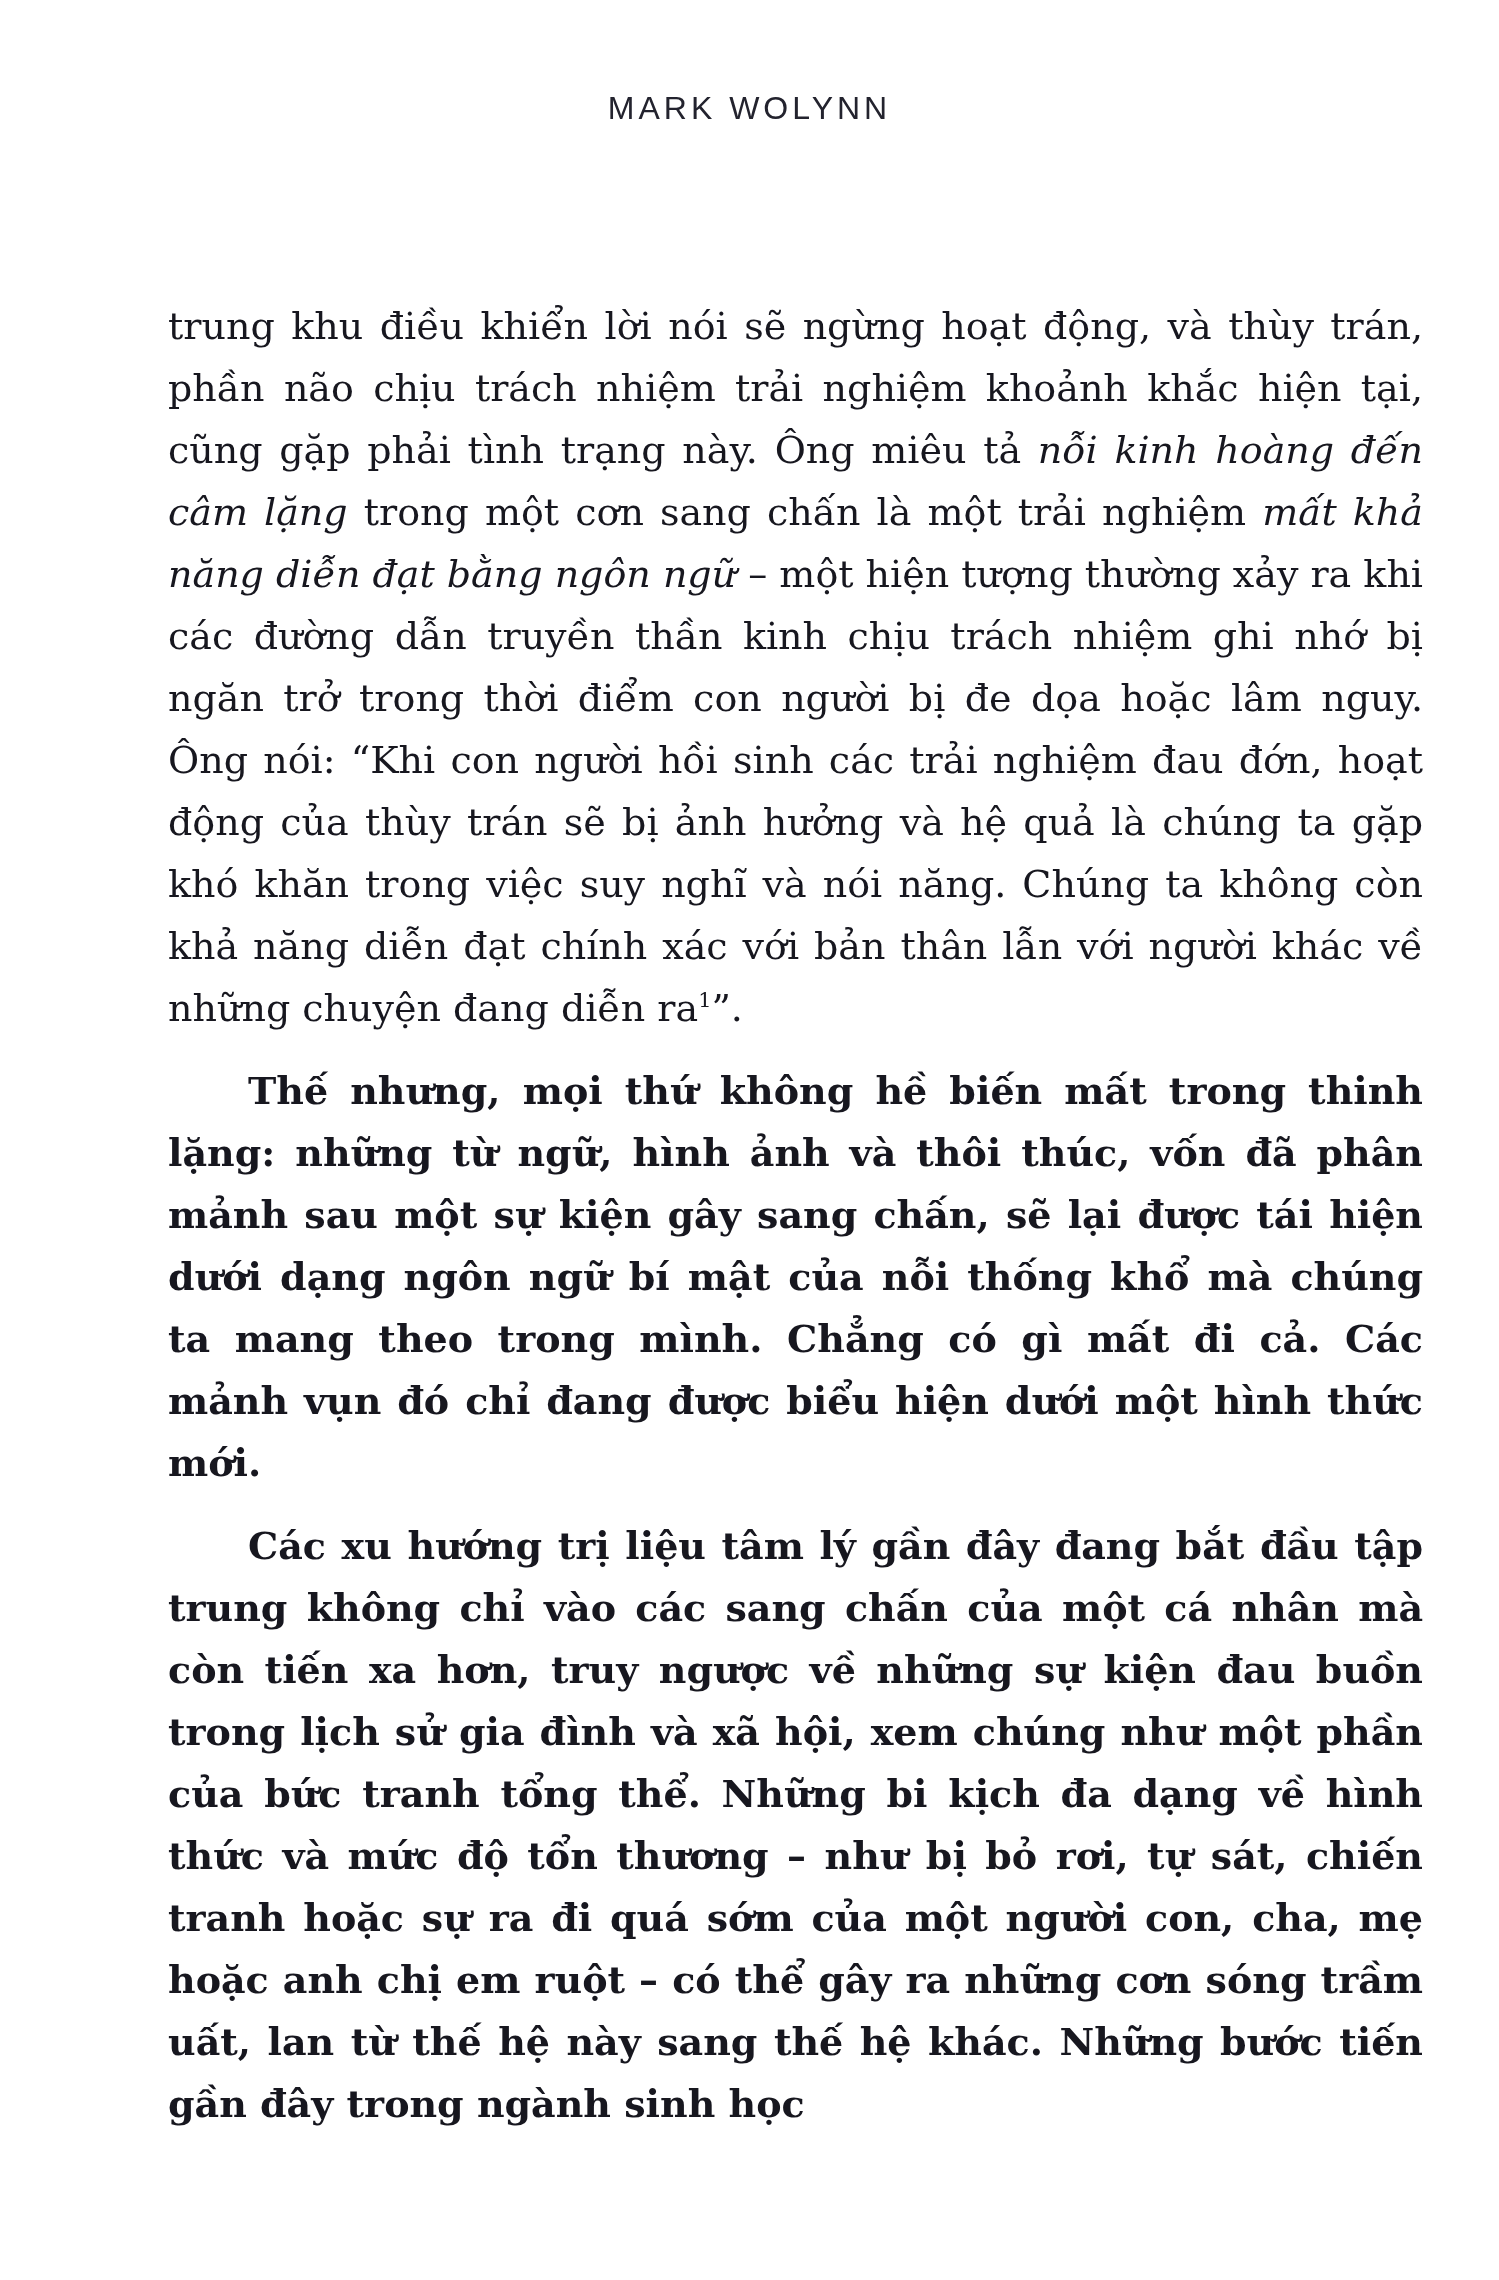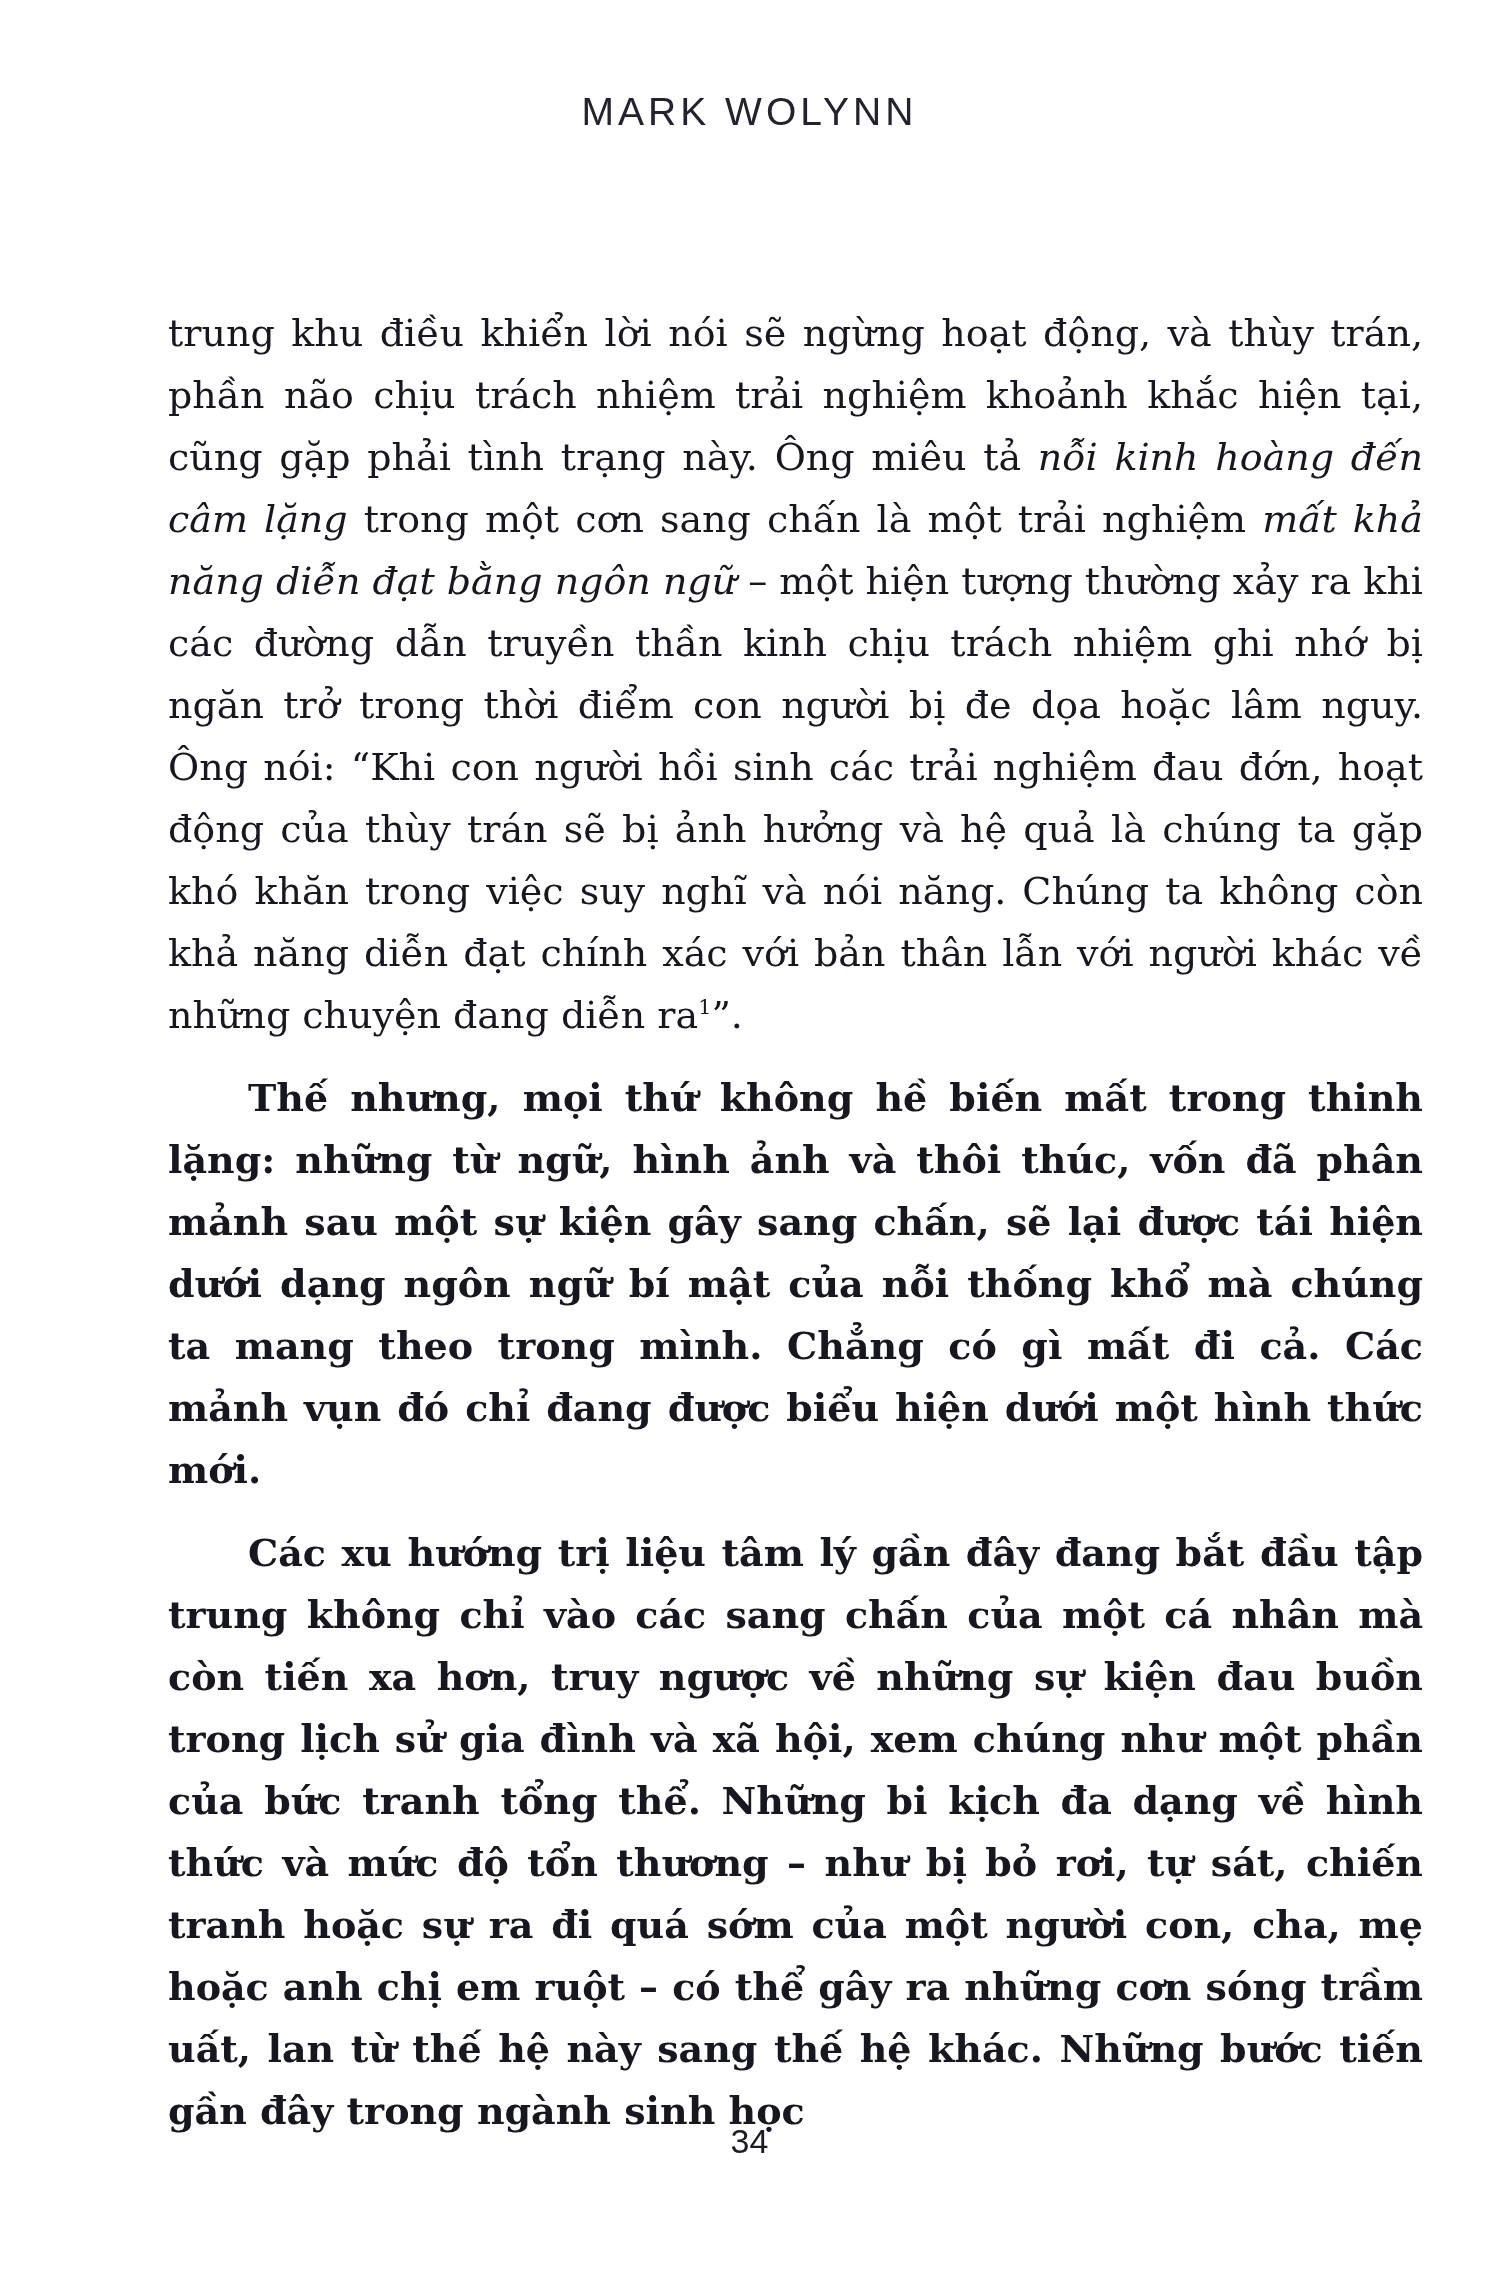--- a/index.html
+++ b/index.html
@@ -13,21 +13,21 @@
     height: 2280px;
     margin: 0 auto;
     background: #ffffff;
     overflow: hidden;
     font-family: "DejaVu Serif", "Liberation Serif", serif;
   }
   .running-head {
     padding-top: 90px;
     text-align: center;
     font-family: "Liberation Sans", sans-serif;
-    font-size: 39px;
+    font-size: 32px;
     font-weight: 400;
     letter-spacing: 4px;
     color: #23232e;
   }
   .page-body {
     margin: 168px 76px 0 168px;
     font-size: 38px;
     line-height: 62px;
     text-align: justify;
     color: #17171f;
@@ -67,14 +67,13 @@
 
 <div class="page">
   <div class="running-head">MARK WOLYNN</div>
 
   <div class="page-body">
       <p class=""><span>trung khu điều khiển lời nói sẽ ngừng hoạt động, và thùy trán, phần não chịu trách nhiệm trải nghiệm khoảnh khắc hiện tại, cũng gặp phải tình trạng này. Ông miêu tả </span><span class="italic">nỗi kinh hoàng đến câm lặng</span><span> trong một cơn sang chấn là một trải nghiệm </span><span class="italic">mất khả năng diễn đạt bằng ngôn ngữ</span><span> – một hiện tượng thường xảy ra khi các đường dẫn truyền thần kinh chịu trách nhiệm ghi nhớ bị ngăn trở trong thời điểm con người bị đe dọa hoặc lâm nguy. Ông nói: “Khi con người hồi sinh các trải nghiệm đau đớn, hoạt động của thùy trán sẽ bị ảnh hưởng và hệ quả là chúng ta gặp khó khăn trong việc suy nghĩ và nói năng. Chúng ta không còn khả năng diễn đạt chính xác với bản thân lẫn với người khác về những chuyện đang diễn ra</span><sup class="fn">1</sup><span>”.</span></p>
       <p class="indented"><span>Thế nhưng, mọi thứ không hề biến mất trong thinh lặng: những từ ngữ, hình ảnh và thôi thúc, vốn đã phân mảnh sau một sự kiện gây sang chấn, sẽ lại được tái hiện dưới dạng ngôn ngữ bí mật của nỗi thống khổ mà chúng ta mang theo trong mình. Chẳng có gì mất đi cả. Các mảnh vụn đó chỉ đang được biểu hiện dưới một hình thức mới.</span></p>
       <p class="indented"><span>Các xu hướng trị liệu tâm lý gần đây đang bắt đầu tập trung không chỉ vào các sang chấn của một cá nhân mà còn tiến xa hơn, truy ngược về những sự kiện đau buồn trong lịch sử gia đình và xã hội, xem chúng như một phần của bức tranh tổng thể. Những bi kịch đa dạng về hình thức và mức độ tổn thương – như bị bỏ rơi, tự sát, chiến tranh hoặc sự ra đi quá sớm của một người con, cha, mẹ hoặc anh chị em ruột – có thể gây ra những cơn sóng trầm uất, lan từ thế hệ này sang thế hệ khác. Những bước tiến gần đây trong ngành sinh học</span></p>
     </div>
 
-  <div class="page-number">34</div>
 </div>
 
 </body></html>

